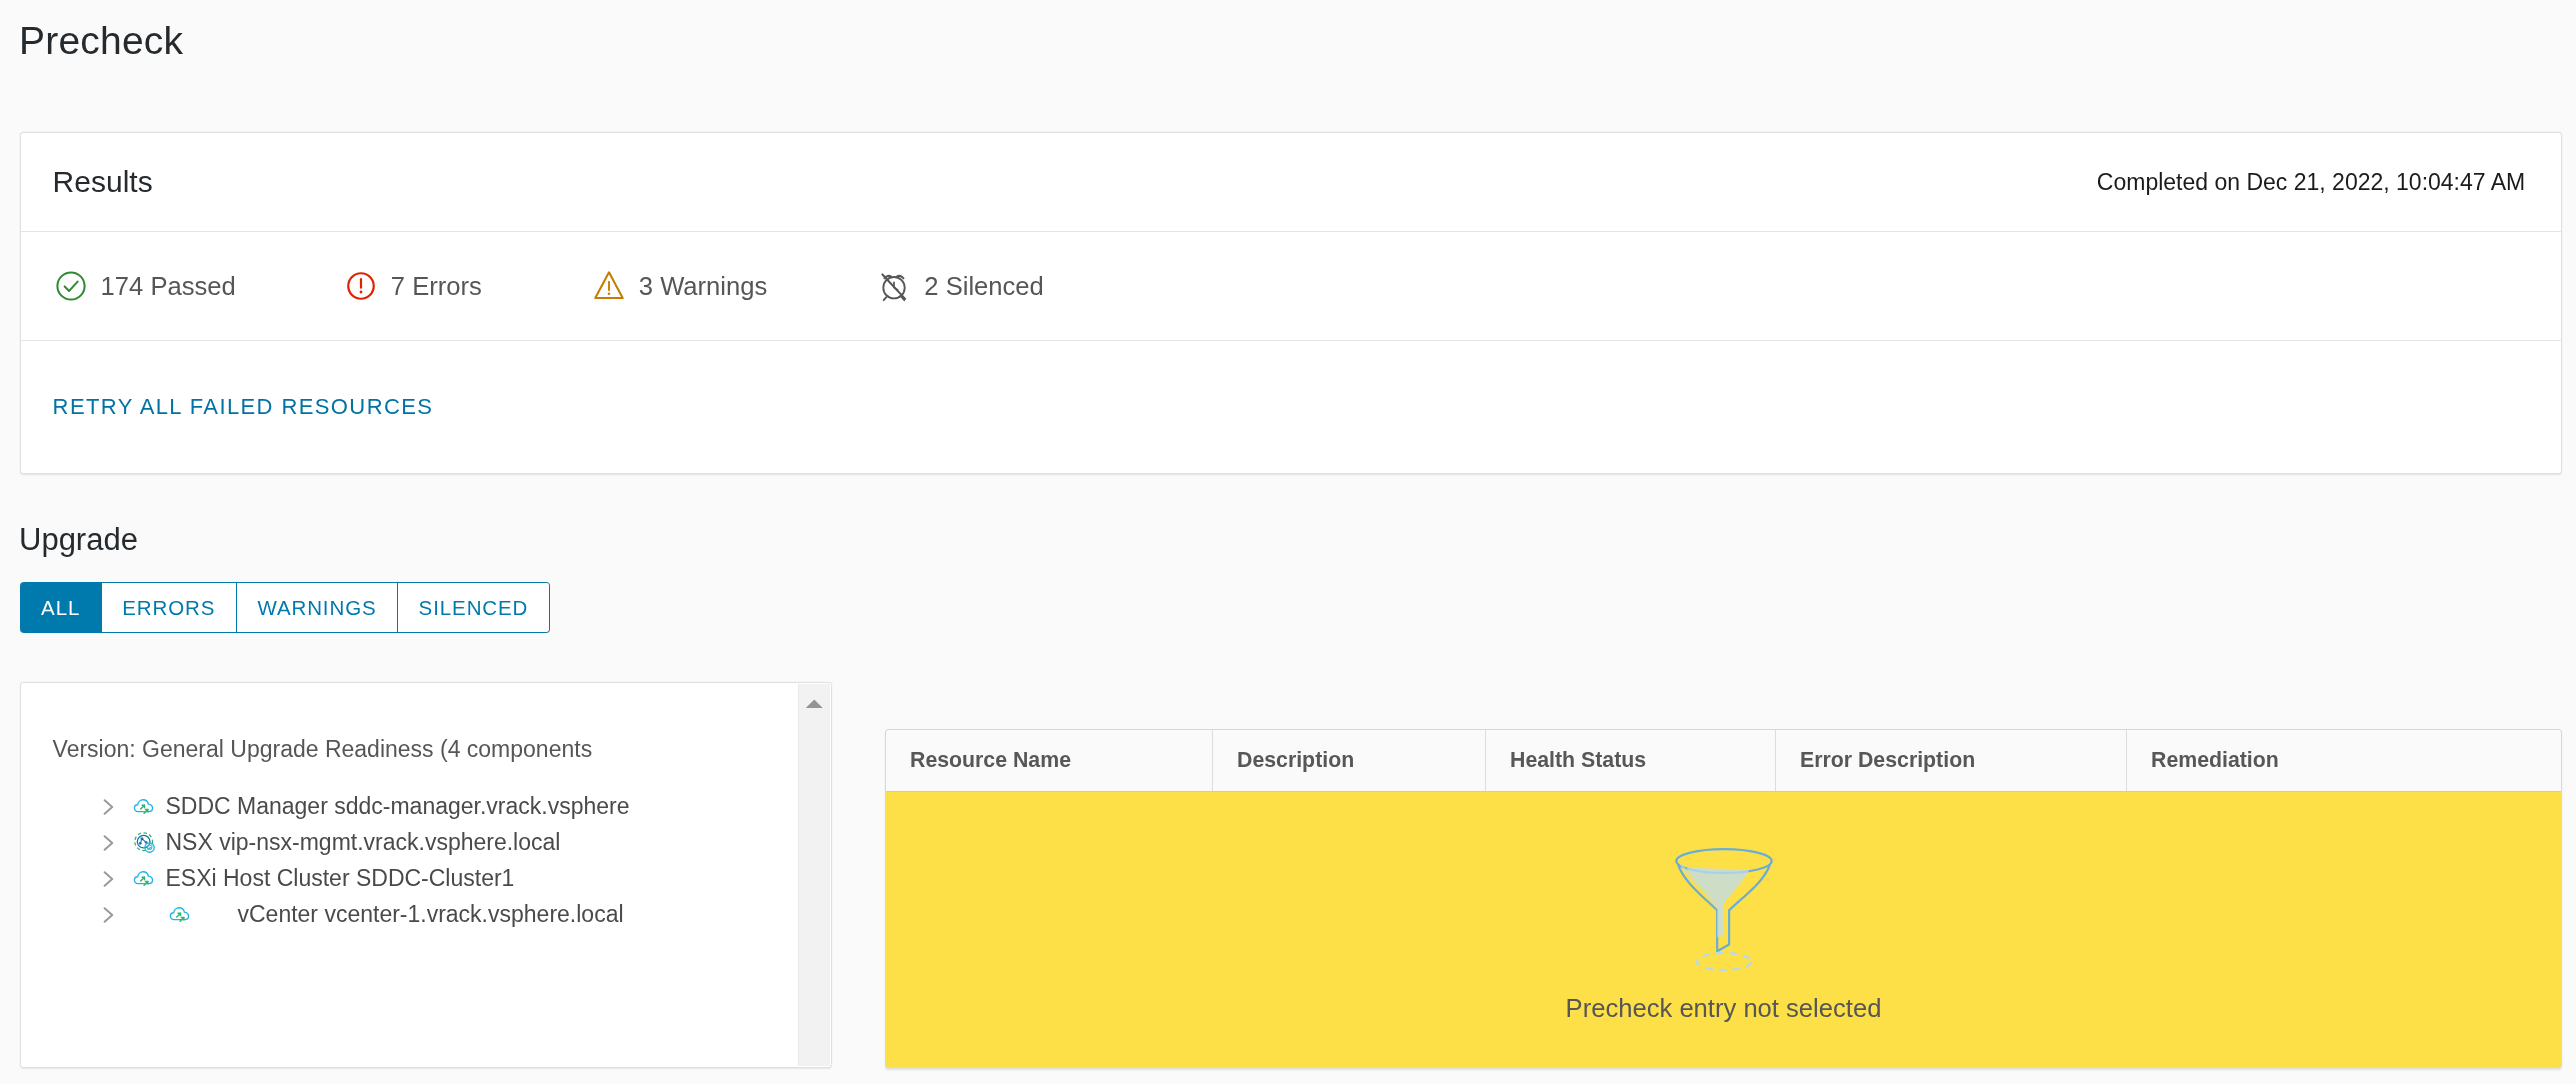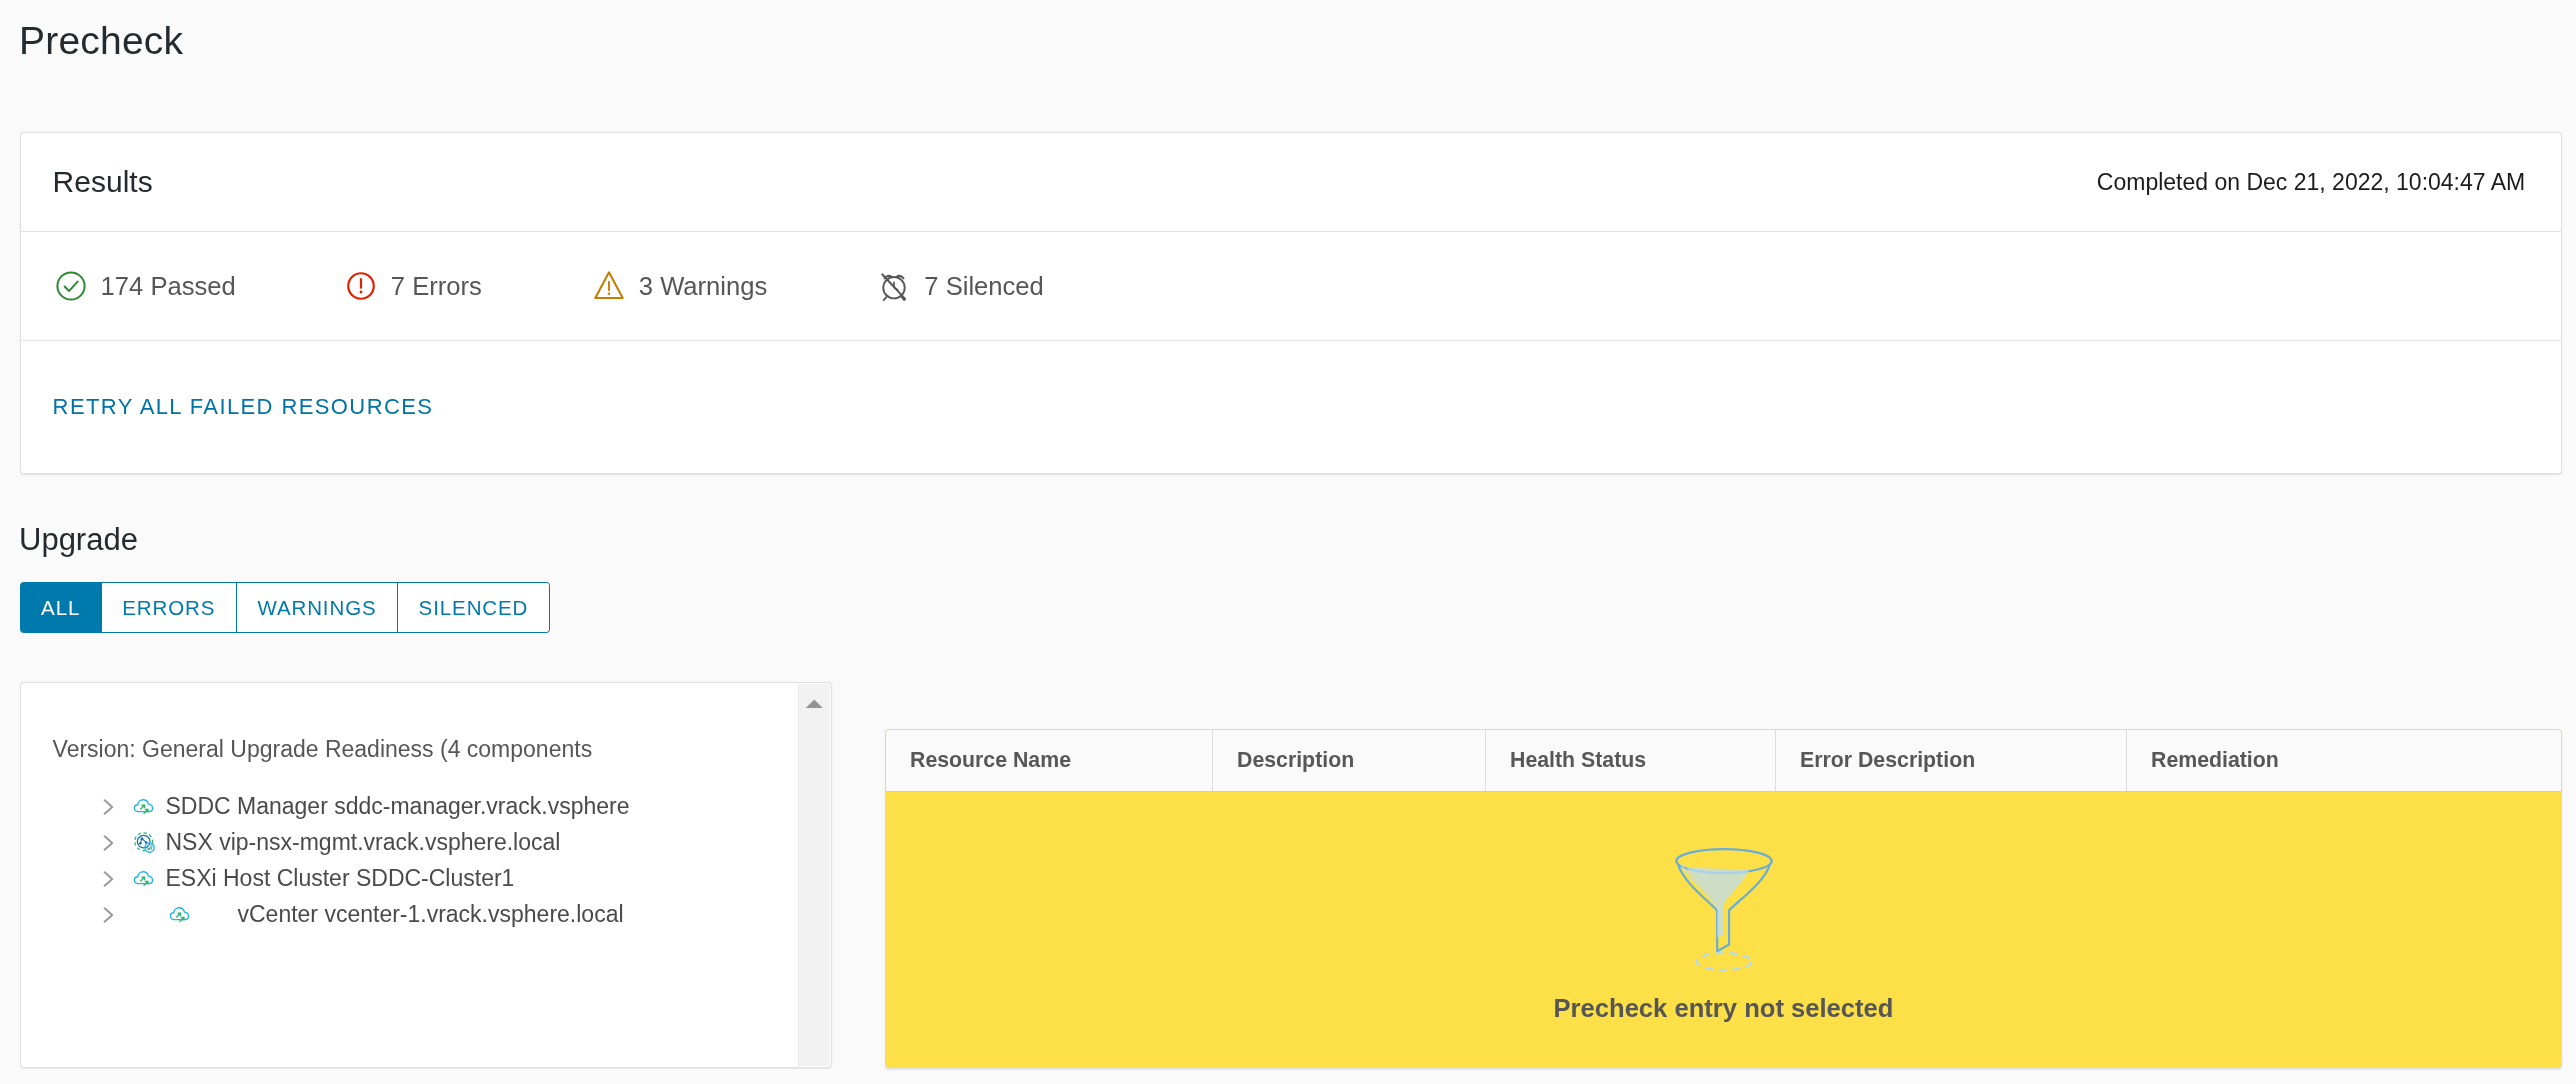--- a/index.html
+++ b/index.html
@@ -283,21 +283,21 @@
     display: flex;
     flex-direction: column;
     align-items: center;
     justify-content: center;
     box-sizing: border-box;
   }
   .empty-icon { margin-top: 5.1px; }
   .empty-text {
     margin-top: 19px;
     font-size: 25.6px;
-    font-weight: 700;
+    font-weight: 400;
     color: #565656;
   }
 </style>
 </head>
 <body>
 
 <div class="page">
 
   <div class="page-title">Precheck</div>
 
@@ -349,21 +349,21 @@
             <circle cx="21" cy="23" r="12.5" fill="none" stroke="#565656" stroke-width="2.2"></circle>
             <line x1="21" y1="16" x2="21" y2="23" stroke="#565656" stroke-width="2"></line>
             <line x1="21" y1="23" x2="26" y2="26" stroke="#565656" stroke-width="2"></line>
             <path d="M10 12 C12 9, 15.5 8.5, 17.5 10" fill="none" stroke="#565656" stroke-width="2.4" stroke-linecap="round"></path>
             <path d="M32 12 C30 9, 26.5 8.5, 24.5 10" fill="none" stroke="#565656" stroke-width="2.4" stroke-linecap="round"></path>
             <line x1="12" y1="34" x2="9" y2="37.5" stroke="#565656" stroke-width="2.2" stroke-linecap="round"></line>
             <line x1="30" y1="34" x2="33" y2="37.5" stroke="#565656" stroke-width="2.2" stroke-linecap="round"></line>
             <line x1="7.5" y1="7.5" x2="34" y2="36" stroke="#565656" stroke-width="2.4" stroke-linecap="round"></line>
           </svg>
         </span>
-        <span>7 Silenced</span>
+        <span>2 Silenced</span>
       </div>
 
     </div>
 
     <div class="card-row card-actions">
       <a class="retry-link" href="#">RETRY ALL FAILED RESOURCES</a>
     </div>
 
   </div>
 

